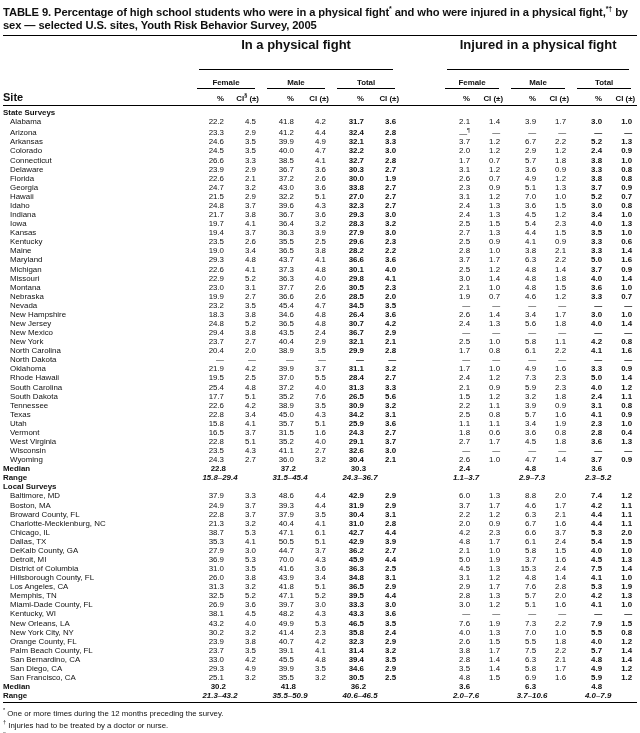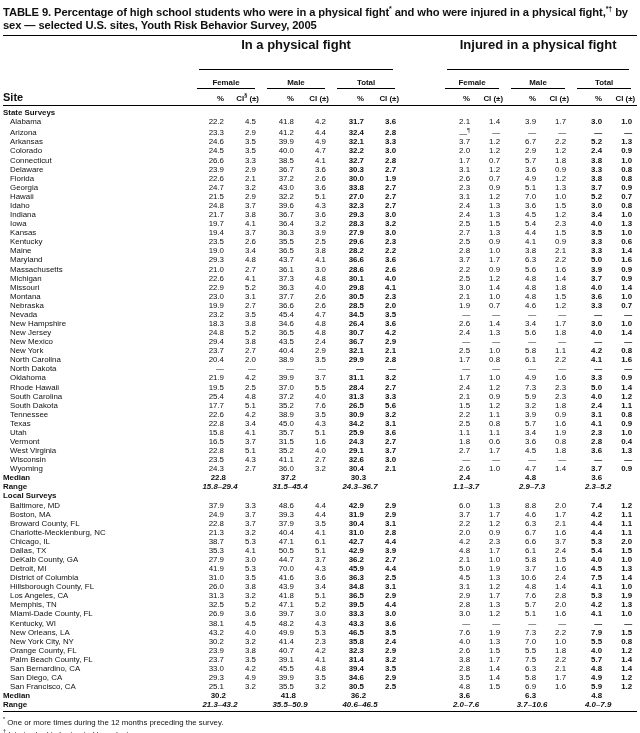--- a/index.html
+++ b/index.html
@@ -361,36 +361,20 @@
           <td class="num tot">3.6</td>
           <td class="gapc"></td>
           <td class="num">3.7</td>
           <td class="num">1.7</td>
           <td class="num">6.3</td>
           <td class="num">2.2</td>
           <td class="num tot">5.0</td>
           <td class="num tot">1.6</td>
         </tr>
         <tr>
-          <td class="site">Massachusetts</td>
-          <td class="num">21.0</td>
-          <td class="num">2.7</td>
-          <td class="num">36.1</td>
-          <td class="num">3.0</td>
-          <td class="num tot">28.6</td>
-          <td class="num tot">2.6</td>
-          <td class="gapc"></td>
-          <td class="num">2.2</td>
-          <td class="num">0.9</td>
-          <td class="num">5.6</td>
-          <td class="num">1.6</td>
-          <td class="num tot">3.9</td>
-          <td class="num tot">0.9</td>
-        </tr>
-        <tr>
           <td class="site">Michigan</td>
           <td class="num">22.6</td>
           <td class="num">4.1</td>
           <td class="num">37.3</td>
           <td class="num">4.8</td>
           <td class="num tot">30.1</td>
           <td class="num tot">4.0</td>
           <td class="gapc"></td>
           <td class="num">2.5</td>
           <td class="num">1.2</td>
@@ -865,21 +849,21 @@
           <td class="gapc"></td>
           <td class="num">2.1</td>
           <td class="num">1.0</td>
           <td class="num">5.8</td>
           <td class="num">1.5</td>
           <td class="num tot">4.0</td>
           <td class="num tot">1.0</td>
         </tr>
         <tr>
           <td class="site">Detroit, MI</td>
-          <td class="num">41.9</td>
+          <td class="num">36.9</td>
           <td class="num">5.3</td>
           <td class="num">70.0</td>
           <td class="num">4.3</td>
           <td class="num tot">45.9</td>
           <td class="num tot">4.4</td>
           <td class="gapc"></td>
           <td class="num">5.0</td>
           <td class="num">1.9</td>
           <td class="num">3.7</td>
           <td class="num">1.6</td>
@@ -890,21 +874,21 @@
           <td class="site">District of Columbia</td>
           <td class="num">31.0</td>
           <td class="num">3.5</td>
           <td class="num">41.6</td>
           <td class="num">3.6</td>
           <td class="num tot">36.3</td>
           <td class="num tot">2.5</td>
           <td class="gapc"></td>
           <td class="num">4.5</td>
           <td class="num">1.3</td>
-          <td class="num">10.6</td>
+          <td class="num">15.3</td>
           <td class="num">2.4</td>
           <td class="num tot">7.5</td>
           <td class="num tot">1.4</td>
         </tr>
         <tr>
           <td class="site">Hillsborough County, FL</td>
           <td class="num">26.0</td>
           <td class="num">3.8</td>
           <td class="num">43.9</td>
           <td class="num">3.4</td>

